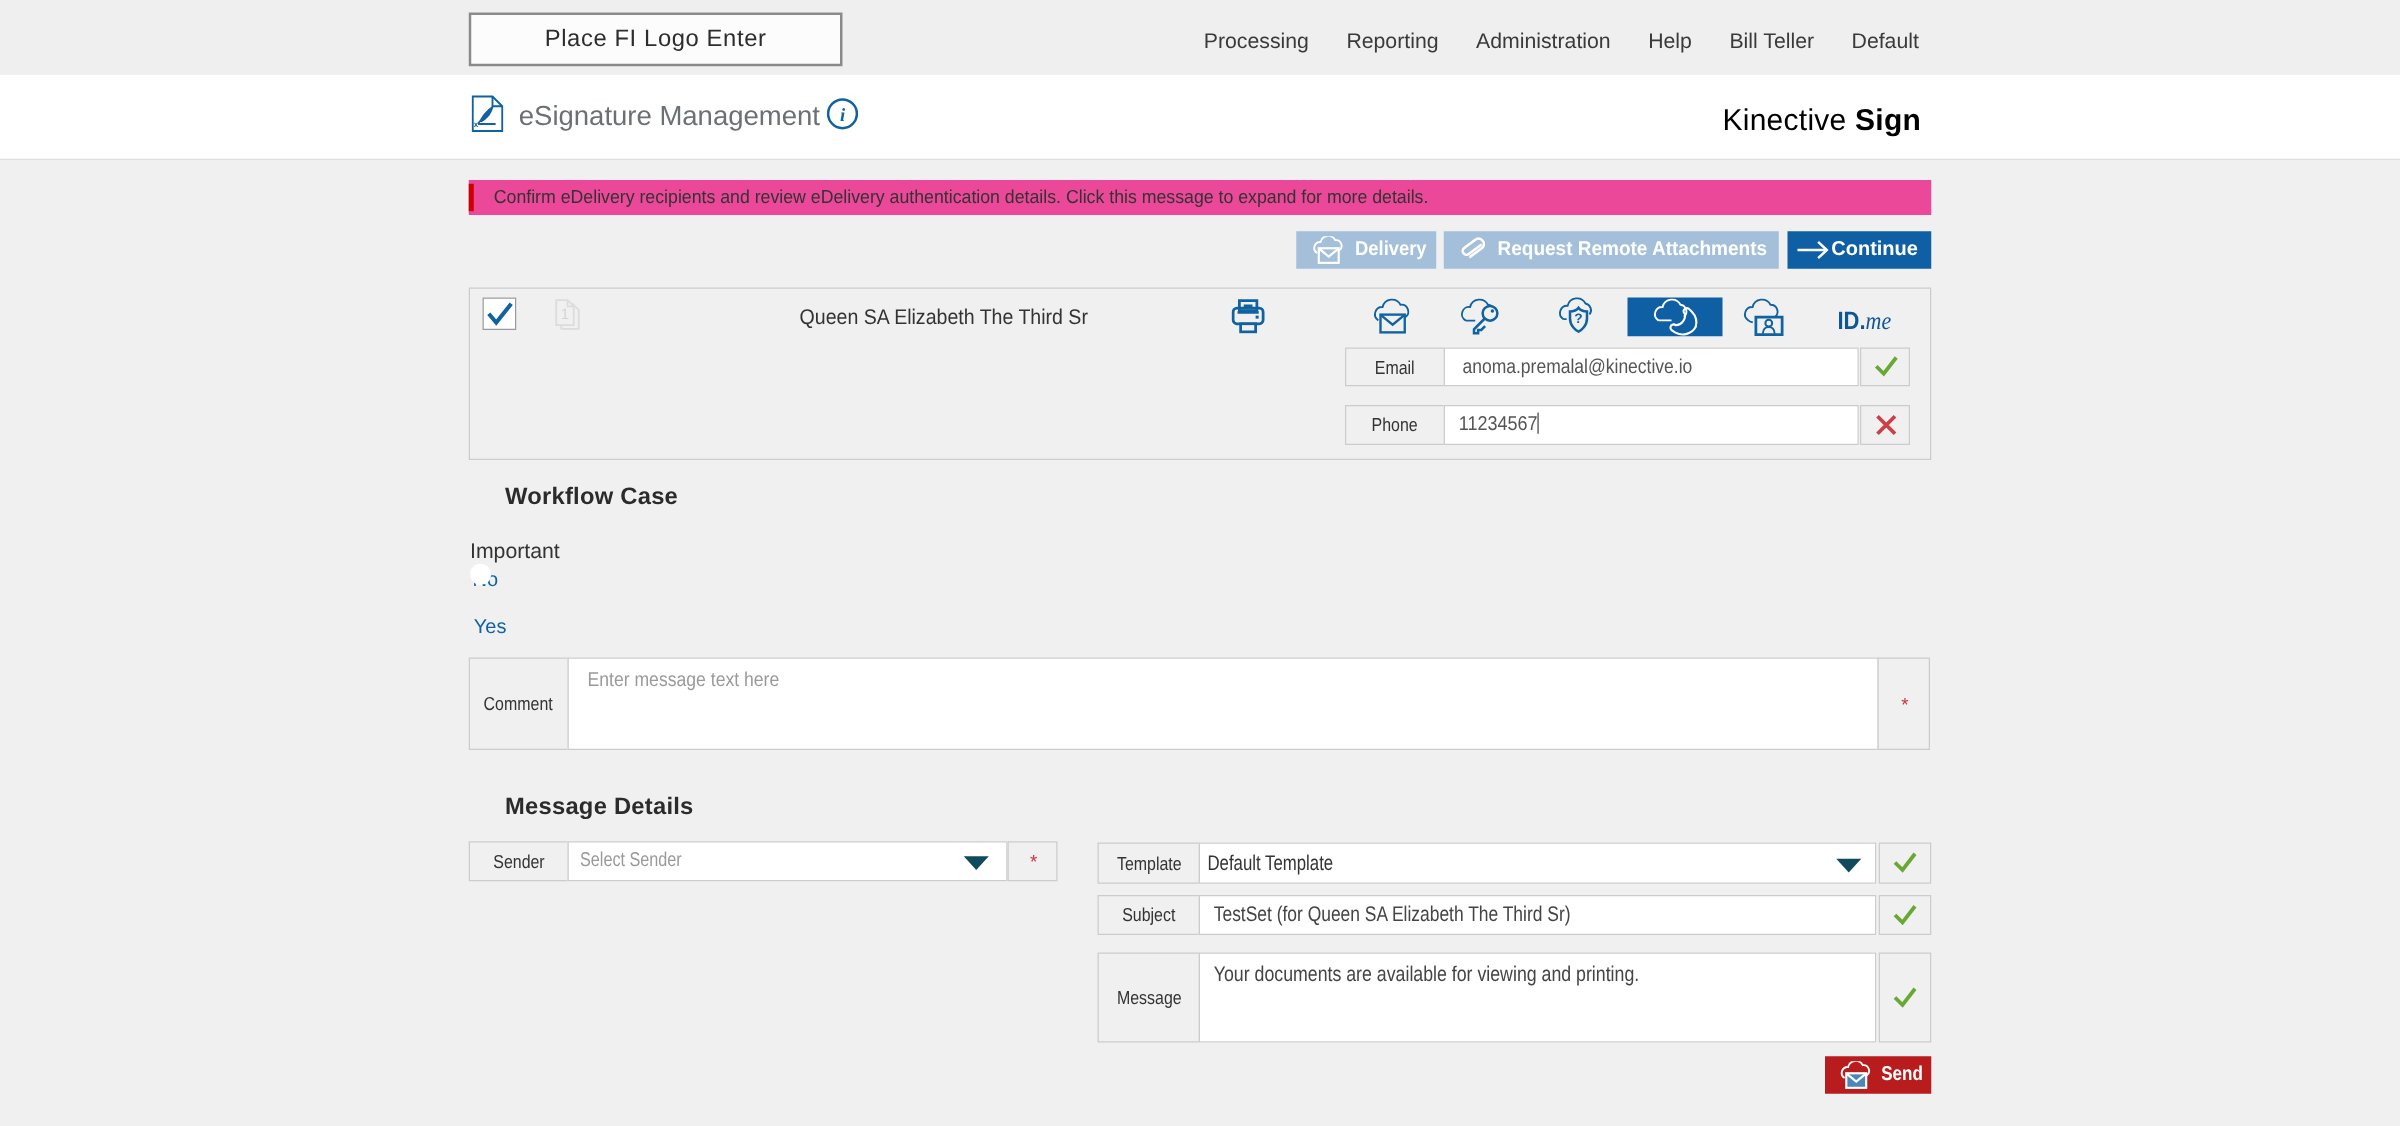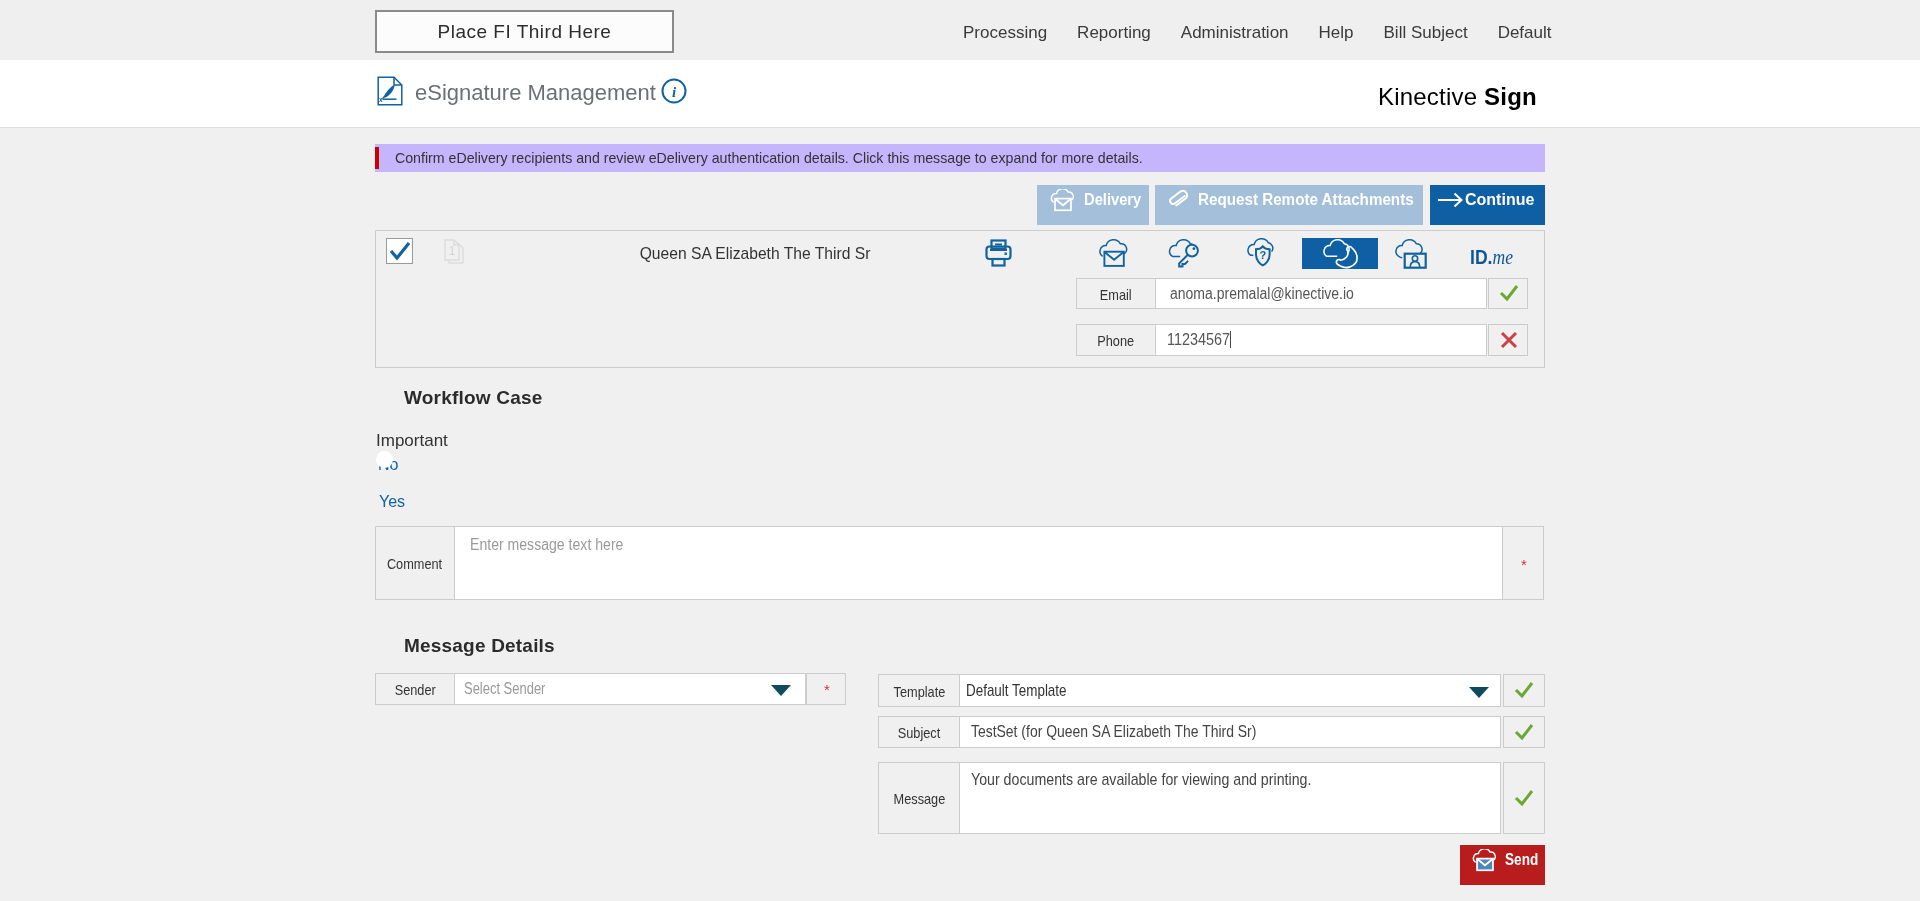--- a/index.html
+++ b/index.html
@@ -6,41 +6,41 @@
 html,body { width:1920px; height:901px; background:#f0f0f0; font-family:"Liberation Sans", sans-serif; position:relative; overflow:hidden; }
 .abs { position:absolute; }
 .topbar { left:0; top:0; width:1920px; height:60px; background:#efefef; }
 .logobox { left:375px; top:10px; width:299px; height:43px; background:#fcfcfc; border:2px solid #8a8a8a; color:#2d2d2d; font-size:19px; text-align:center; line-height:39px; letter-spacing:0.5px; }
 .nav { left:963px; top:0; height:60px; line-height:66px; font-size:17px; color:#3a3a3a; white-space:nowrap; }
 .nav span { margin-right:30px; }
 .whitebar { left:0; top:60px; width:1920px; height:68px; background:#ffffff; border-bottom:1px solid #ddd; }
 .pagetitle { left:415px; top:80px; font-size:22px; color:#6b7074; }
 .kinective { left:1378px; top:83px; font-size:24px; color:#000000; letter-spacing:0.2px; }
 .kinective b { font-weight:bold; }
-.alert { left:375px; top:144px; width:1170px; height:28px; background:#c4b5fd; }
+.alert { left:375px; top:144px; width:1170px; height:28px; background:#ec4899; }
 .alert .bar { position:absolute; left:0; top:3px; width:4px; height:22px; background:#cc0000; }
 .alert .txt { position:absolute; left:20px; top:0; line-height:28px; font-size:15px; color:#333; transform:scaleX(0.945); transform-origin:left center; white-space:nowrap; }
-.btn { height:40px; color:#fff; font-size:16px; font-weight:bold; text-align:center; }
+.btn { height:30px; color:#fff; font-size:16px; font-weight:bold; text-align:center; }
 .btn-light { background:#a3bfd9; }
 .btn-dark { background:#0e5fa4; }
 .tablebox { left:375px; top:230px; width:1170px; height:138px; border:1px solid #ccc; }
 .checkbox { left:386px; top:238px; width:27px; height:26px; background:#fff; border:1px solid #9a9a9a; }
 .rowname { left:500px; top:244px; width:510px; text-align:center; font-size:17px; color:#333; transform:scaleX(0.92); }
 .cell-label { background:#f0f0f0; border:1px solid #ccc; color:#333; font-size:15px; text-align:center; }
 .inputbox { background:#fff; border:1px solid #ccc; font-size:17px; color:#555; }
 .cell-label i { font-style:normal; display:inline-block; transform:scaleX(0.85); }
 .heading { font-size:19px; color:#2b2b2b; font-weight:bold; letter-spacing:0.2px;margin-left:28px; }
 .blue { color:#1062a0; }
 .idme { font-size:19px; color:#0d5798; }
 </style>
 </head>
 <body>
 <div class="abs topbar"></div>
-<div class="abs logobox">Place FI Third Here</div>
-<div class="abs nav"><span>Processing</span><span>Reporting</span><span>Administration</span><span>Help</span><span>Bill Subject</span><span>Default</span></div>
+<div class="abs logobox">Place FI Logo Enter</div>
+<div class="abs nav"><span>Processing</span><span>Reporting</span><span>Administration</span><span>Help</span><span>Bill Teller</span><span>Default</span></div>
 <div class="abs whitebar"></div>
 
 <svg class="abs" style="left:377px;top:76px;" width="26" height="30" viewBox="0 0 26 30">
   <path d="M1.2 1.2 h15.8 l7.8 7.8 v19.8 h-23.6 z" fill="#fff" stroke="#1062a0" stroke-width="1.5"></path>
   <path d="M17 1.2 v7.8 h7.8" fill="none" stroke="#1062a0" stroke-width="1.5"></path>
   <path d="M6.5 21 C8.5 16.5 12.5 11.5 17.8 8.2 C17.5 13.5 13 19.5 8 21.8 Z" fill="#1062a0"></path>
   <path d="M7.5 20.5 l-2 2.2" stroke="#1062a0" stroke-width="1.2" fill="none"></path>
   <line x1="5.5" y1="23.2" x2="19.5" y2="23.2" stroke="#1062a0" stroke-width="1.5"></line>
   <text x="2" y="25.5" font-size="6.5" fill="#1062a0" font-weight="bold">x</text>
 </svg>

